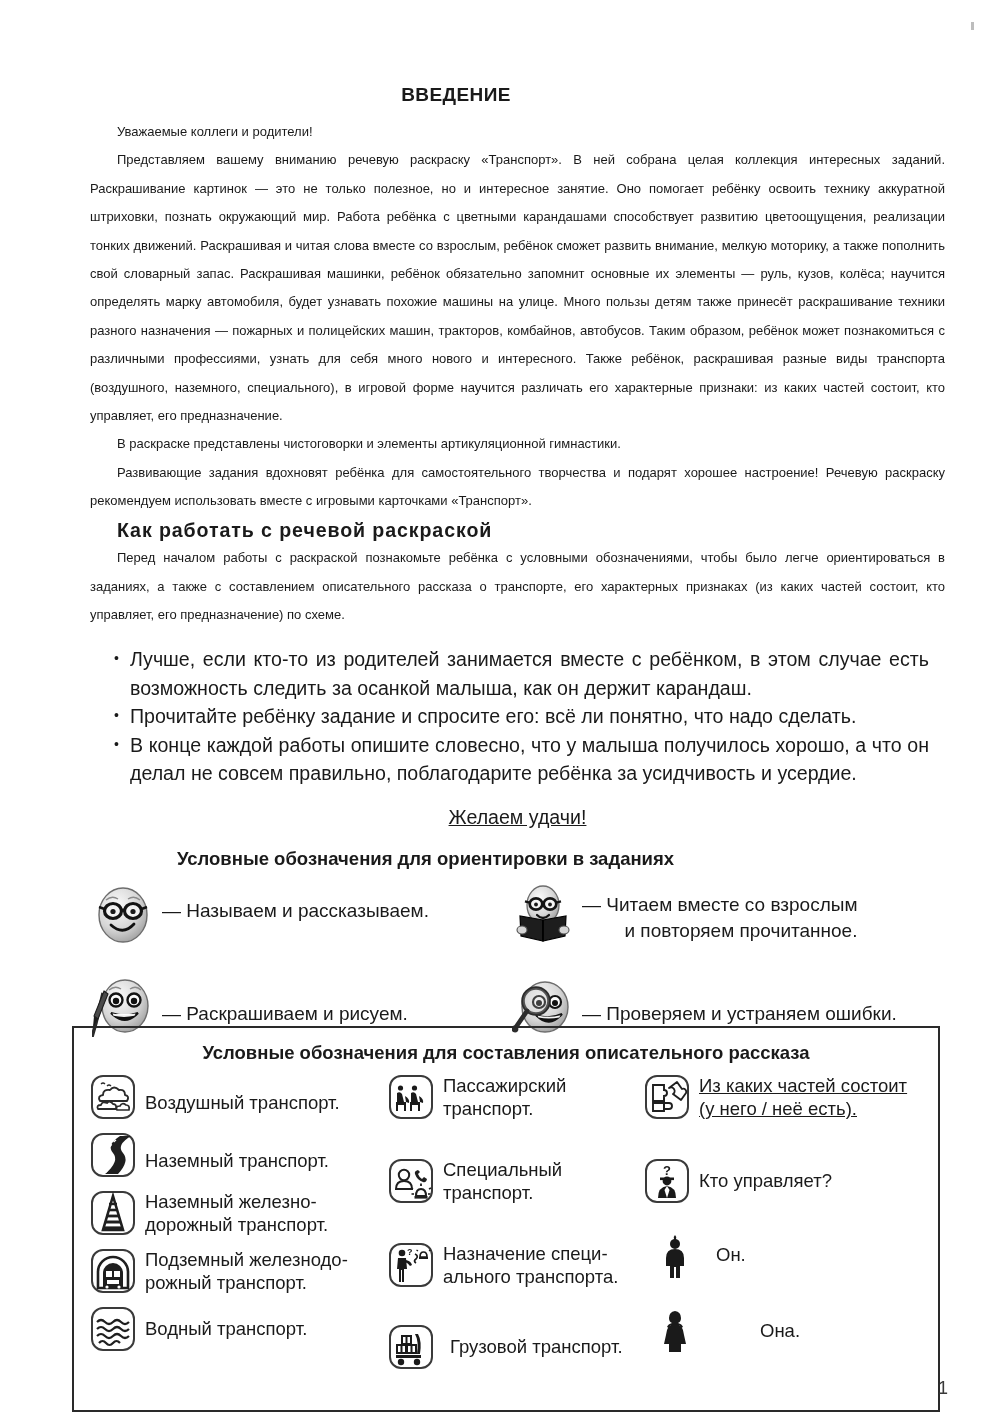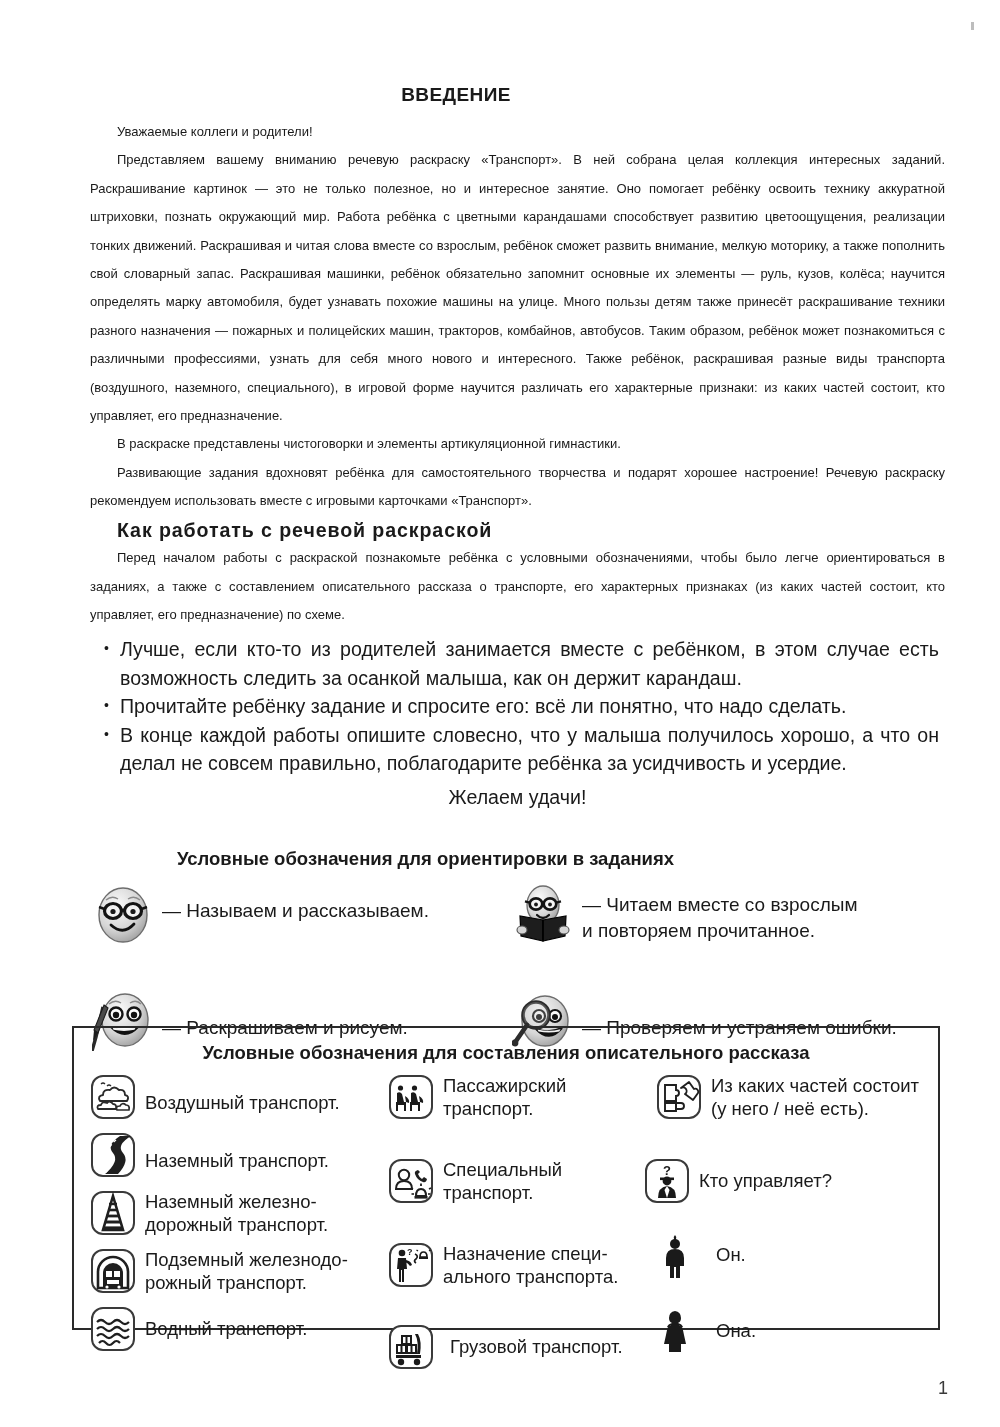--- a/index.html
+++ b/index.html
@@ -47,21 +47,21 @@
   }
   .subhead {
     margin: 0;
     font-size: 19.6px;
     line-height: 28.4px;
     font-weight: bold;
     text-indent: 27px;
     letter-spacing: 0.9px;
   }
   ul.bullets {
-    margin: 6px;
+    margin: 16px;
     padding: 0;
     list-style: none;
   }
   ul.bullets li {
     position: relative;
     font-size: 19.6px;
     line-height: 28.4px;
     text-align: justify;
     padding-left: 24px;
     margin: 0;
@@ -72,41 +72,43 @@
     left: 8px;
     top: -1px;
     font-size: 14px;
   }
   ul.bullets li:last-child { text-align: justify; }
   .closing {
     margin: 0;
     font-size: 19.6px;
     line-height: 28.4px;
     text-align: center;
+    text-decoration: underline;
   }
 
   
   .legend-title {
     position: absolute;
     top: 848px;
     left: 0;
     width: 851px;
     text-align: center;
     font-size: 18.5px;
     font-weight: bold;
   }
   .legend-grid {
     position: absolute;
     top: 884px;
     left: 92px;
     width: 860px;
     display: grid;
     grid-template-columns: 420px 440px;
     grid-template-rows: 64px 64px;
-    row-gap: 40px;
+    row-gap: 26px;
+    text-align: right;
   }
   .legend-item {
     display: flex;
     align-items: flex-start;
   }
   .legend-item.row2 { align-items: center; }
   .legend-emoji {
     width: 62px;
     height: 62px;
     flex: 0 0 62px;
@@ -122,21 +124,21 @@
   .legend-item.e2 .legend-dash-text { padding-top: 8px; }
   .legend-item.e3 .legend-dash-text { padding-top: 16px; }
   .legend-item.e4 .legend-dash-text { padding-top: 16px; }
 
   
   .symbol-box {
     position: absolute;
     left: 72px;
     top: 1026px;
     width: 868px;
-    height: 304px;
+    height: 386px;
     border: 2.2px solid #2a2a2a;
     box-sizing: border-box;
   }
   .symbol-box-title {
     text-align: center;
     font-size: 18.5px;
     font-weight: bold;
     margin-top: 14px;
   }
   .symbol-cols {
@@ -468,21 +470,21 @@
               <circle cx="13" cy="38" r="3.2" fill="#1a1a1a"></circle>
               <circle cx="29" cy="38" r="3.2" fill="#1a1a1a"></circle>
             </svg>
           </div>
           <div class="sym-label" style="padding-top:11px;padding-left:16px;">Грузовой транспорт.</div>
         </div>
       </div>
 
       <div class="sym-col c3">
 
-        <div class="sym-row" style="top:2px;left:20px;">
+        <div class="sym-row" style="top:2px;left:8px;text-decoration:underline;">
           <div class="sym-icon">
             <svg viewBox="0 0 46 46" width="46" height="46" aria-hidden="true">
               <rect x="2" y="2" width="42" height="42" rx="11" fill="#fff" stroke="#3a3a3a" stroke-width="2"></rect>
               <path d="M9 11 h11 v5 a3 3 0 0 1 0 6 v5 H9 Z" fill="none" stroke="#1f1f1f" stroke-width="1.9"></path>
               <path d="M9 29 h11 v-5 a3 3 0 0 0 0 -0.2 M9 29 h11 v8 H9 Z" fill="none" stroke="#1f1f1f" stroke-width="1.9"></path>
               <path d="M20 29 h5 a3 3 0 0 1 0 6 h-5 Z" fill="none" stroke="#1f1f1f" stroke-width="1.9"></path>
               <path d="M25 14 l8 -6 l5 7 a3 3 0 0 1 4 4 l-5 7 l-8 -6 a3 3 0 0 0 -4 -6 Z" fill="none" stroke="#1f1f1f" stroke-width="1.9" stroke-linejoin="round"></path>
             </svg>
           </div>
           <div class="sym-label">Из каких частей состоит
@@ -506,21 +508,21 @@
         <div class="sym-row" style="top:160px;left:16px;">
           <div class="sym-icon plain">
             <svg viewBox="0 0 46 46" width="46" height="46" aria-hidden="true">
               <path d="M23 3 q-2 2 -1 4 q-4 1 -4 5 a5 5 0 0 0 10 0 q0 -4 -4 -5 q1 -2 -1 -4 Z" fill="#1a1a1a"></path>
               <path d="M23 17 q-9 0 -9 9 l0 8 l4 0 l0 12 l4 0 l0 -11 l2 0 l0 11 l4 0 l0 -12 l4 0 l0 -8 q0 -9 -9 -9 Z" fill="#1a1a1a"></path>
             </svg>
           </div>
           <div class="sym-label" style="padding-top:11px;padding-left:18px;">Он.</div>
         </div>
 
-        <div class="sym-row" style="top:236px;left:16px;">
+        <div class="sym-row" style="top:236px;left:16px;gap:44px;">
           <div class="sym-icon plain">
             <svg viewBox="0 0 46 46" width="46" height="46" aria-hidden="true">
               <path d="M23 3 q-6 1 -6 7 q0 4 3 5 q-4 1 -5 4 l2 1 q1 -3 3 -3 l6 0 q2 0 3 3 l2 -1 q-1 -3 -5 -4 q3 -1 3 -5 q0 -6 -6 -7 Z" fill="#1a1a1a"></path>
               <path d="M23 16 q-8 0 -9 11 l-2 9 l5 0 l0 8 l12 0 l0 -8 l5 0 l-2 -9 q-1 -11 -9 -11 Z" fill="#1a1a1a"></path>
             </svg>
           </div>
           <div class="sym-label" style="padding-top:11px;padding-left:18px;">Она.</div>
         </div>
       </div>
 

